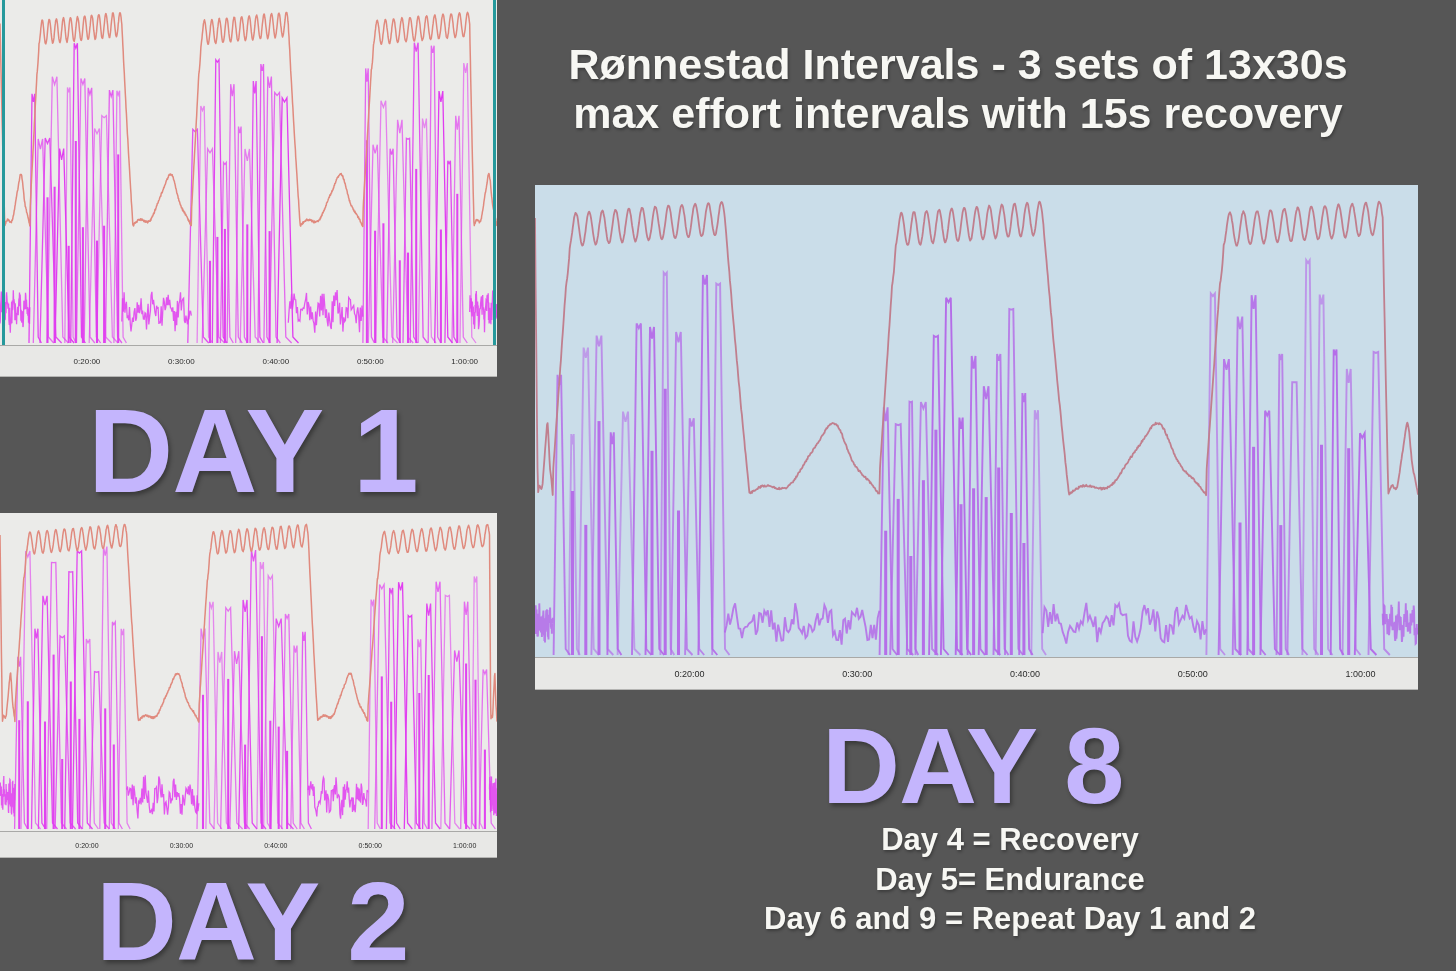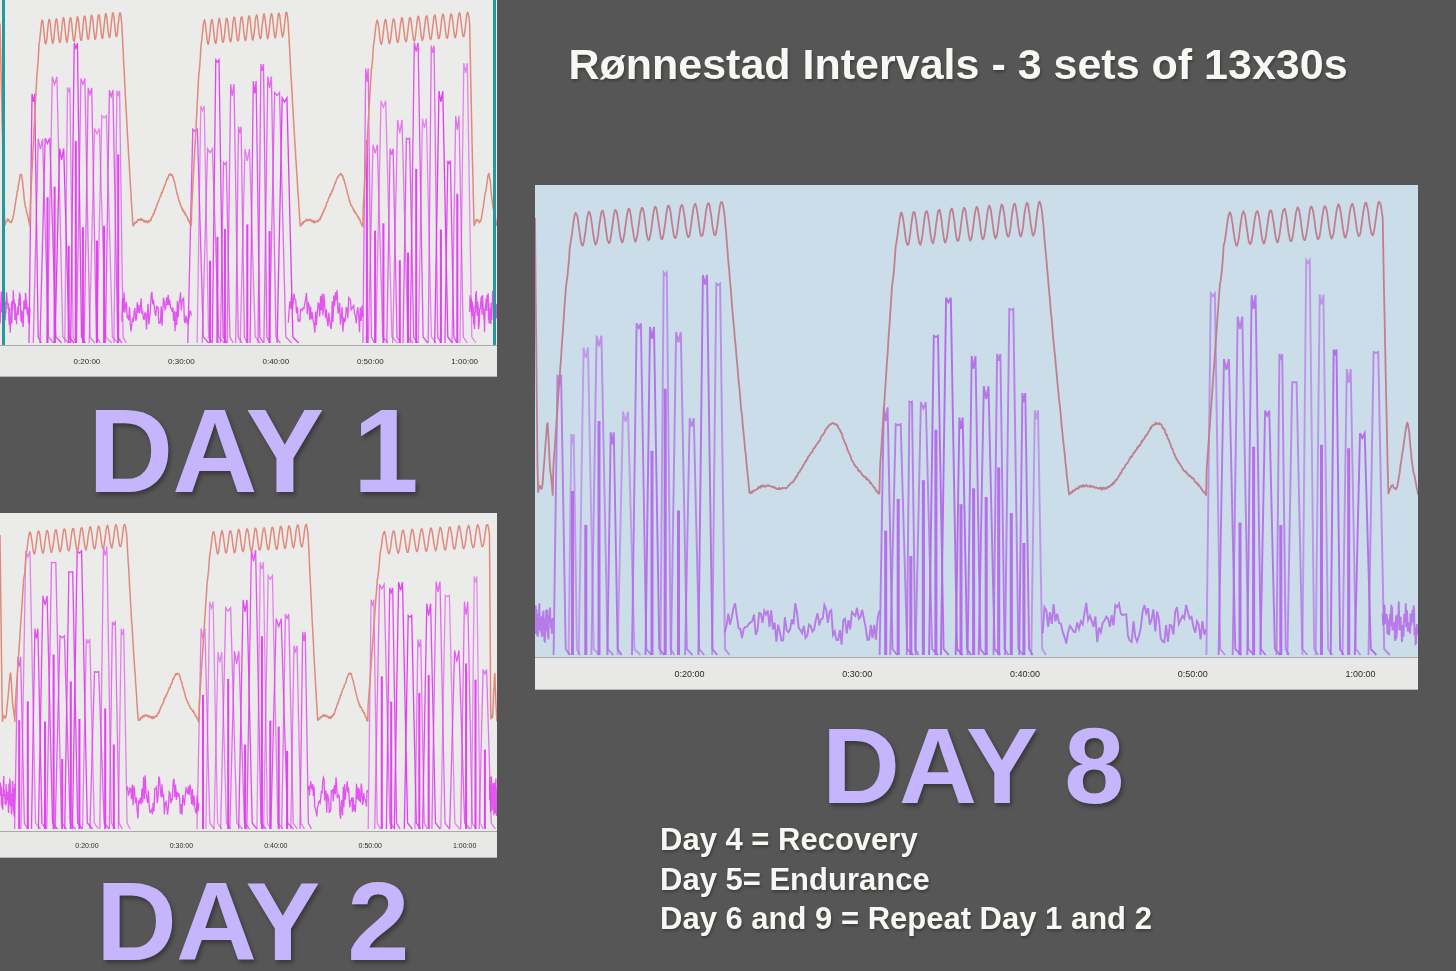--- a/index.html
+++ b/index.html
@@ -59,21 +59,21 @@
     text-shadow:1px 2px 3px rgba(0,0,0,.3);
   }
   .headline .ln{ display:block; }
 
   .notes{
     position:absolute;
     color:#f7f7f3;
     font-weight:700;
     font-family:"Liberation Sans Narrow","Liberation Sans",sans-serif;
     font-stretch:condensed;
-    text-align:left;
+    text-align:center;
     line-height:1.28;
     text-shadow:1px 2px 3px rgba(0,0,0,.3);
   }
   .notes .ln{ display:block; white-space:nowrap; }
 </style>
 </head>
 <body>
 
 <div id="stage">
 
@@ -246,20 +246,21 @@
         <span class="tick" style="left: 55.5%;">0:40:00</span>
         <span class="tick" style="left: 74.5%;">0:50:00</span>
         <span class="tick" style="left: 93.5%;">1:00:00</span>
       </div>
   </div>
 
   <div class="day-label" style="left:96px; top:866px; font-size:112px;">DAY 2</div>
 
   <div class="headline" style="left:508px; top:40px; width:900px; font-size:43px;">
     <span class="ln">Rønnestad Intervals - 3 sets of 13x30s</span>
+    <span class="ln">max effort intervals with 15s recovery</span>
   </div>
 
   <div class="chart-panel" id="panel-day3" style="left:535px; top:185px; width:883px; height:505px;">
     <div class="plot" id="plot-day3" style="height:472px; background:#cadde9;">
         <svg viewBox="0 0 883 472" preserveAspectRatio="none">
           <g>
             <path d="M0.0 448.9L0.2 444.7L0.4 437.0L0.6 420.3L0.8 424.9L1.0 434.6L1.2 429.4L1.4 430.3L1.6 424.5L1.8 442.3L2.0 448.9L2.2 448.1L2.4 451.4L2.6 442.4L2.7 451.0L2.9 451.4L3.1 442.4L3.3 428.8L3.5 431.9L3.7 445.5L3.9 441.8L4.1 438.0L4.3 418.4L4.5 425.4L4.7 439.6L4.9 431.8L5.1 438.7L5.3 445.7L5.5 431.5L5.7 443.1L5.9 447.4L6.1 441.8L6.3 438.6L6.5 438.9L6.7 434.7L6.9 452.1L7.1 433.4L7.3 435.1L7.5 430.9L7.7 441.1L7.8 440.7L8.0 438.0L8.2 428.1L8.4 425.5L8.6 430.9L8.8 448.1L9.0 450.3L9.2 445.7L9.4 456.0L9.6 453.6L9.8 441.6L10.0 457.5L10.2 435.8L10.4 433.2L10.6 446.8L10.8 442.3L11.0 432.3L11.2 425.3L11.4 429.1L11.6 433.4L11.8 431.4L12.0 424.4L12.2 441.0L12.4 436.9L12.6 443.6L12.8 451.5L13.0 442.7L13.1 452.2L13.3 449.4L13.5 454.5L13.7 430.8L13.9 430.8L14.1 436.2L14.3 435.5L14.5 425.0L14.7 430.1L14.9 429.1L15.1 422.5L15.3 432.2L15.5 438.0L15.7 435.4L15.9 442.4L16.1 434.1L16.3 444.0L16.5 438.5L16.7 438.8L16.9 448.8L17.1 437.9L17.3 438.4L17.5 436.3L17.7 432.8" fill="none" stroke="#b46ae8" stroke-width="1.9" opacity="0.85"></path>
             <path d="M18.6 470L22.5 189.8L24.3 200.0L26.1 189.8L30.7 464.0L35.0 470" fill="none" stroke="#b46ae8" stroke-width="1.9" opacity="0.83"></path>
             <path d="M33.6 470L36.3 249.0L37.5 259.5L38.7 249.0L41.9 464.0L44.8 470" fill="none" stroke="#b46ae8" stroke-width="1.9" opacity="0.57"></path>
             <path d="M37.5 470L37.5 305.9" stroke="#b46ae8" stroke-width="3.04" opacity="0.95"></path>

